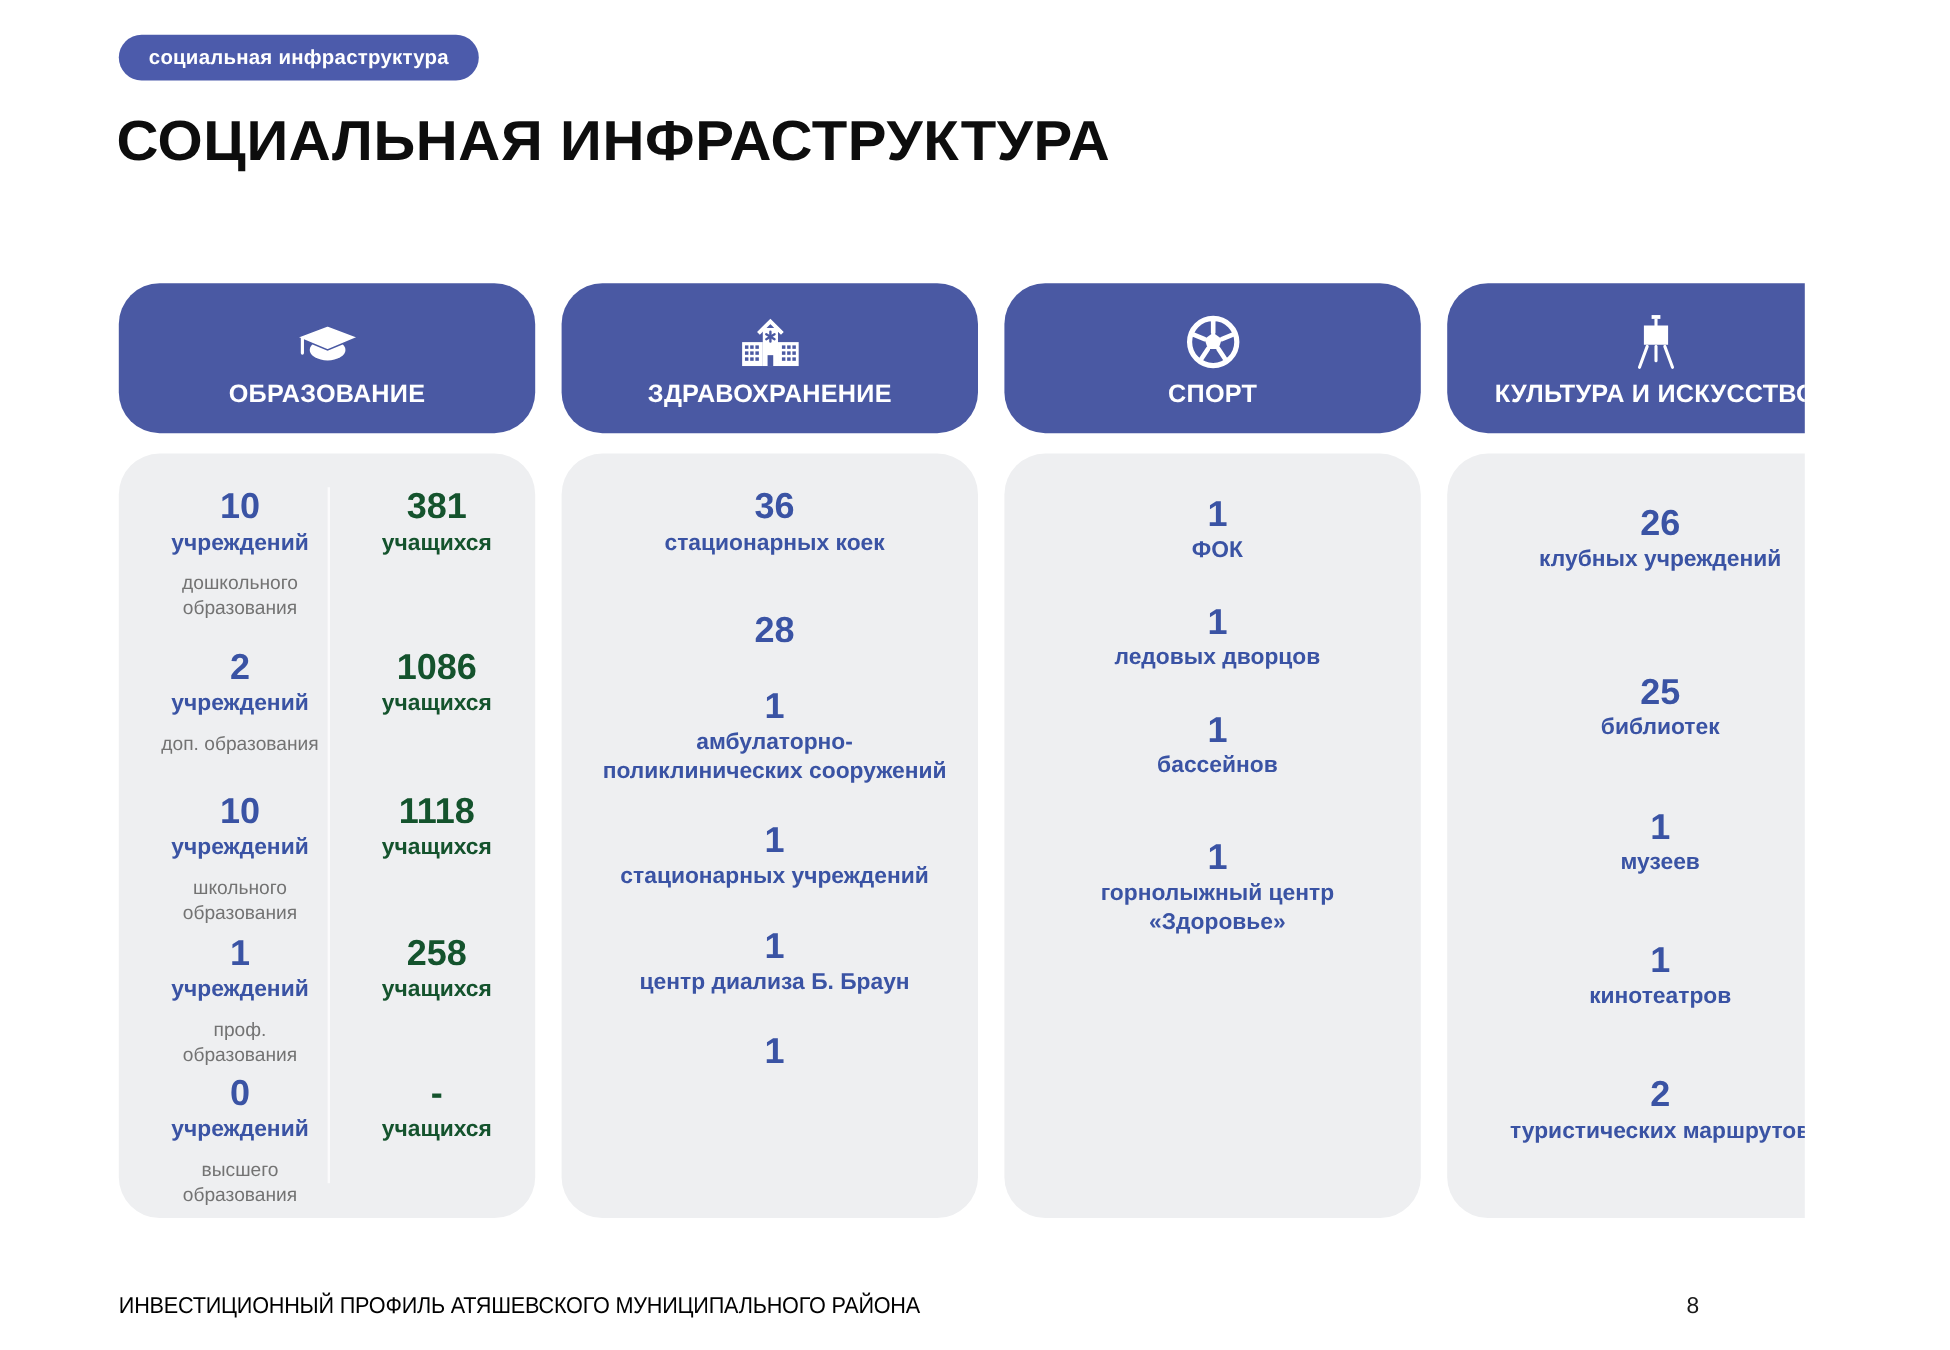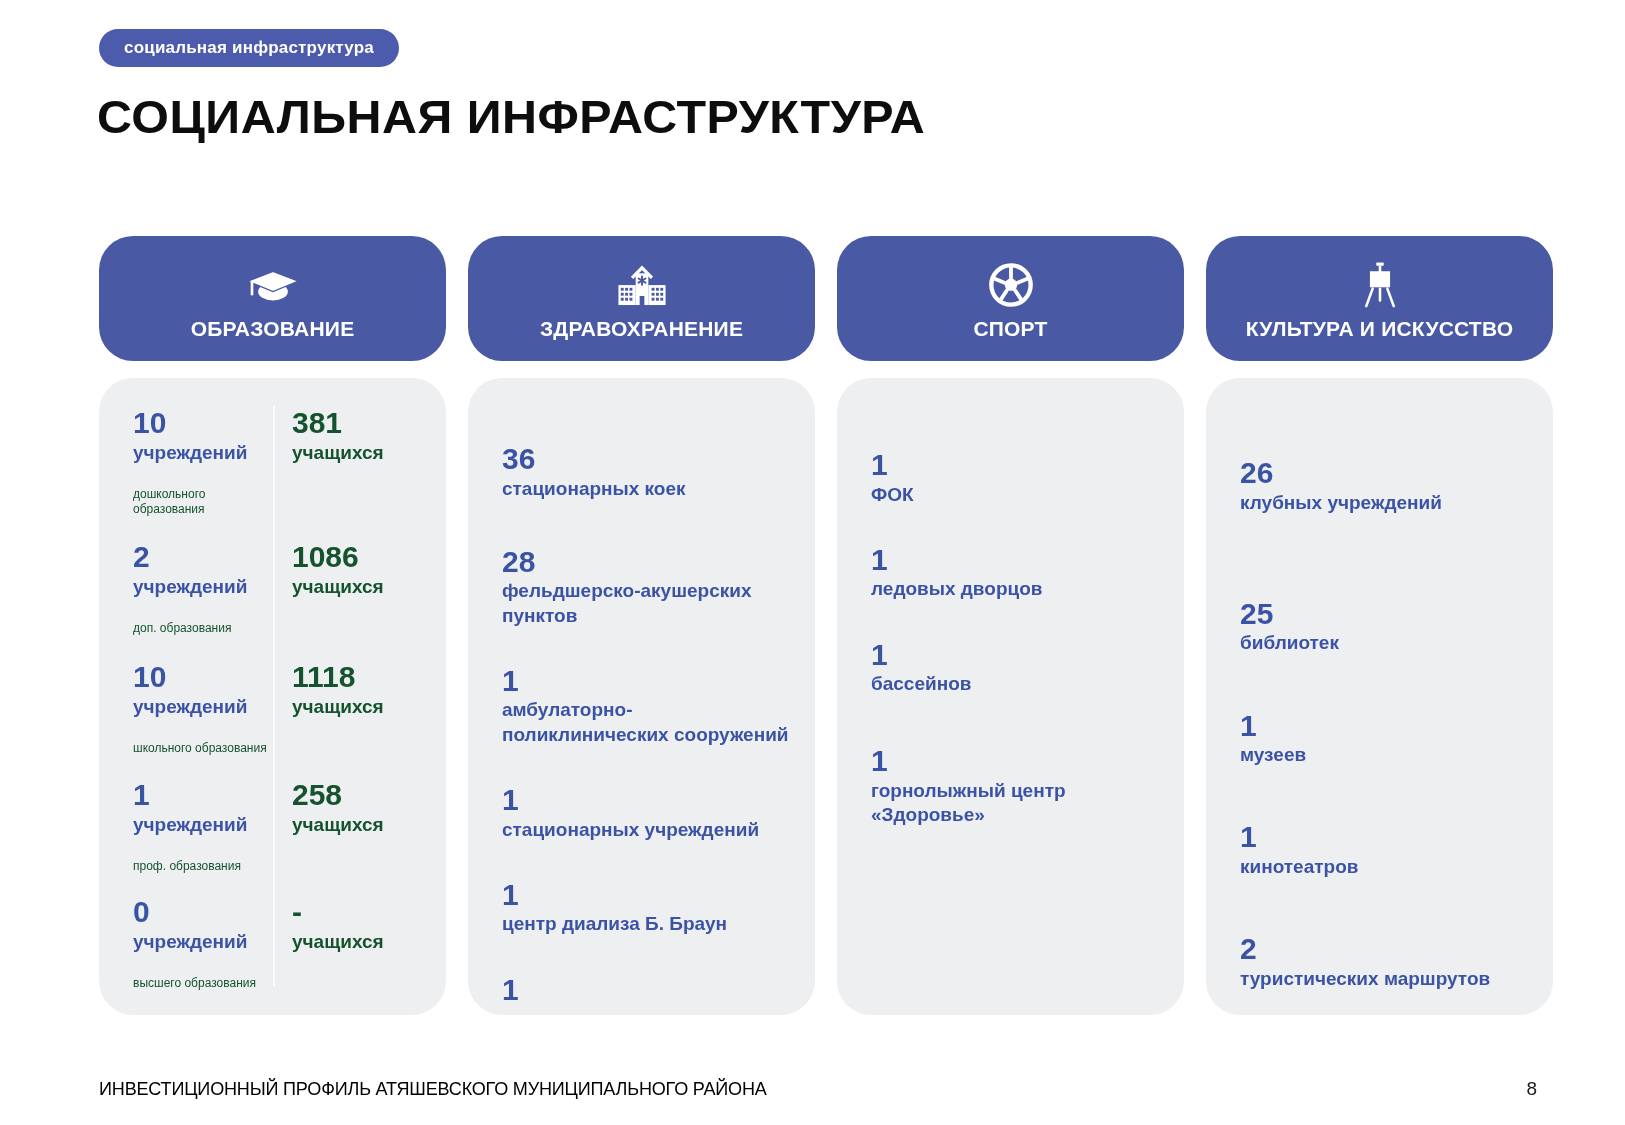--- a/index.html
+++ b/index.html
@@ -1,18 +1,18 @@
 <!DOCTYPE html>
 <html><head>
 <meta charset="utf-8">
 <style>
   * { margin:0; padding:0; box-sizing:border-box; }
   html,body { background:#ffffff; }
   body { font-family:"Liberation Sans", sans-serif; }
-  .slide { position:relative; width:1625px; height:1125px; background:#ffffff; overflow:hidden; }
+  .slide { position:relative; width:1504px; height:1125px; background:#ffffff; overflow:hidden;text-align:center; }
 
   
   .badge {
     position:absolute; left:99px; top:29px; height:38px;
     background:#4c5bab; color:#ffffff; border-radius:19px;
     display:inline-flex; align-items:center; padding:0 25px;
     font-size:17px; font-weight:bold; letter-spacing:.2px;
   }
 
   
@@ -35,36 +35,36 @@
   }
   .card-header .icon { height:52px; display:flex; align-items:flex-end; justify-content:center; margin-bottom:8px; }
   .card-title { font-size:21px; font-weight:bold; letter-spacing:.2px; white-space:nowrap; }
   .card-body {
     margin-top:17px; height:637px; background:#eeeff1; border-radius:34px;
     padding:28px 26px 29px 34px; overflow:hidden;
   }
 
   .num  { font-size:30px; font-weight:bold; color:#3a53a4; line-height:1.15; }
   .lbl  { font-size:19px; font-weight:bold; color:#3a53a4; line-height:1.28; }
-  .desc { font-size:12px; font-weight:normal; color:#14532d; line-height:1.3; margin-top:22px; }
+  .desc { font-size:16px; font-weight:normal; color:#737373; line-height:1.3; margin-top:12px; }
   .gray .num, .gray .lbl, .num.gray, .lbl.gray { color:#14532d; }
 
   
   .edu-body { display:flex; padding-right:10px; }
   .edu-col-left  { width:140px; flex:none; }
   .edu-col-right { flex:1; border-left:2px solid #fbfbfc; padding-left:17px; margin-left:0; }
   .edu-col-left .edu-row { padding-right:6px; }
   .edu-row.r1 { height:134px; }
   .edu-row.r2 { height:120px; }
   .edu-row.r3 { height:118px; }
   .edu-row.r4 { height:117px; }
   .edu-row.r5 { height:auto; }
 
   
-  .item { margin-bottom:30px;margin-top:36px; }
+  .item { margin-bottom:30px; }
   .card-health .item { margin-bottom:29px; }
   .card-health .item:first-child { margin-bottom:44px; }
   .card-sport  .card-body { padding-top:34px; }
   .card-sport  .item { margin-bottom:31px; }
   .card-sport  .item:nth-child(3) { margin-bottom:48px; }
   .card-culture .card-body { padding-top:42px; }
   .card-culture .item { margin-bottom:53px; }
   .card-culture .item:first-child { margin-bottom:82px; }
 
   
@@ -192,21 +192,20 @@
         </span>
         <div class="card-title">ЗДРАВОХРАНЕНИЕ</div>
       </div>
       <div class="card-body">
         <div class="item">
           <div class="num">36</div>
           <div class="lbl">стационарных коек</div>
         </div>
         <div class="item">
           <div class="num">28</div>
-          <div class="lbl">фельдшерско-акушерских пунктов</div>
         </div>
         <div class="item">
           <div class="num">1</div>
           <div class="lbl">амбулаторно-поликлинических сооружений</div>
         </div>
         <div class="item">
           <div class="num">1</div>
           <div class="lbl">стационарных учреждений</div>
         </div>
         <div class="item">

